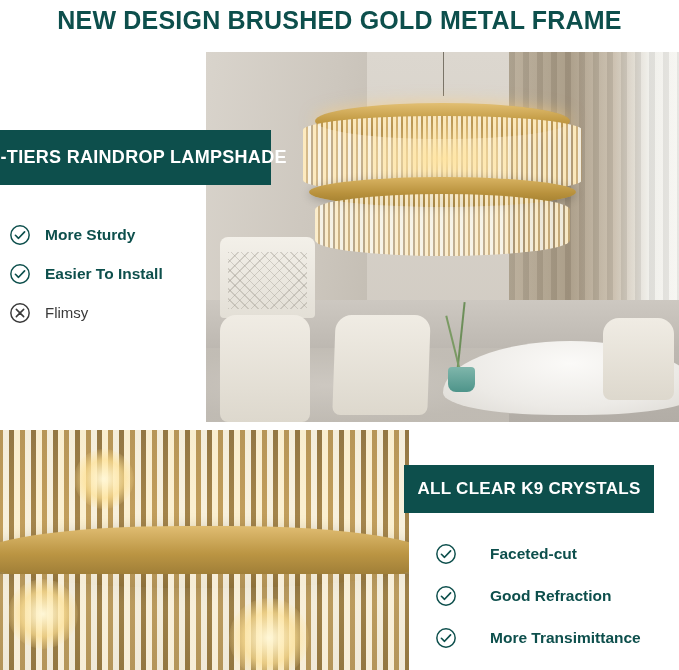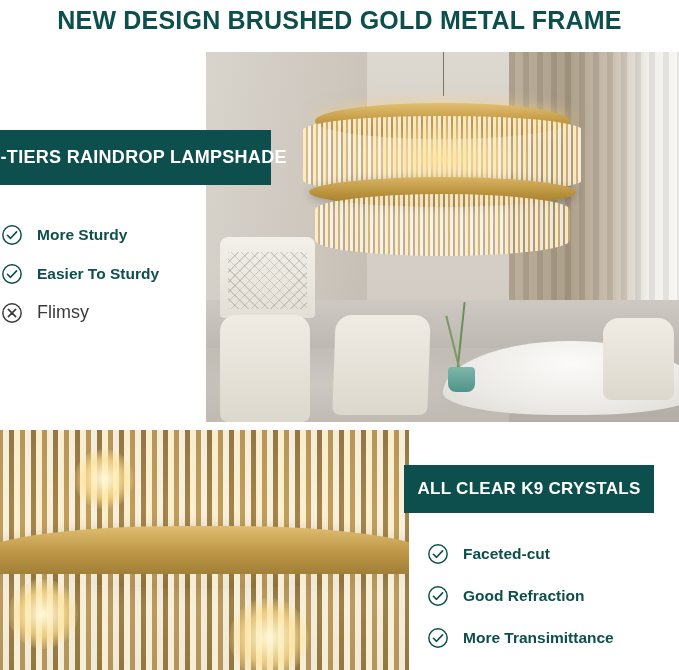--- a/index.html
+++ b/index.html
@@ -224,33 +224,34 @@
   .list {
     position: absolute;
   }
   .list-left { left: 0px; top: 215px; width: 200px; }
   .list-right { left: 426px; top: 533px; width: 250px; }
 
   .list-item {
     display: flex;
     align-items: center;
     height: 39px;
-  }
-  .list-right .list-item { height: 42px; }
+    margin-left: 8px;
+  }
+  .list-right .list-item { height: 42px; gap: 19px; }
 
   .icon-box {
     width: 24px; height: 24px;
     flex: 0 0 24px;
     margin-right: 13px;
     display: flex; align-items: center; justify-content: center;
   }
   .icon-box svg { display: block; }
 
   .item-text {
-    font-size: 18px;
+    font-size: 15px;
     color: #2f2f2f;
   }
   .item-text.pos { color: #0d4f4c; font-weight: bold; font-size: 15.5px; }
   .item-text.neg { color: #3a3a3a; font-weight: normal; }
   .list-right .item-text { color: #0d4f4c; font-weight: bold; font-size: 15.5px; }
 
   .divider {
     position: absolute; left: 0; top: 424px; width: 679px; height: 1px;
     background: #ffffff;
   }
@@ -302,21 +303,21 @@
       <span class="item-text pos">More Sturdy</span>
     </div>
 
     <div class="list-item">
       <span class="icon-box">
         <svg width="22" height="22" viewBox="0 0 24 24">
           <circle cx="12" cy="12" r="10" fill="none" stroke="#0d4f4c" stroke-width="1.6"></circle>
           <path d="M7 12.3 L10.4 15.6 L17 8.6" fill="none" stroke="#0d4f4c" stroke-width="1.8" stroke-linecap="round" stroke-linejoin="round"></path>
         </svg>
       </span>
-      <span class="item-text pos">Easier To Sturdy</span>
+      <span class="item-text pos">Easier To Install</span>
     </div>
 
     <div class="list-item">
       <span class="icon-box">
         <svg width="22" height="22" viewBox="0 0 24 24">
           <circle cx="12" cy="12" r="10" fill="none" stroke="#3a3a3a" stroke-width="1.6"></circle>
           <path d="M8 8 L16 16 M16 8 L8 16" fill="none" stroke="#3a3a3a" stroke-width="1.7" stroke-linecap="round"></path>
         </svg>
       </span>
       <span class="item-text neg">Flimsy</span>

